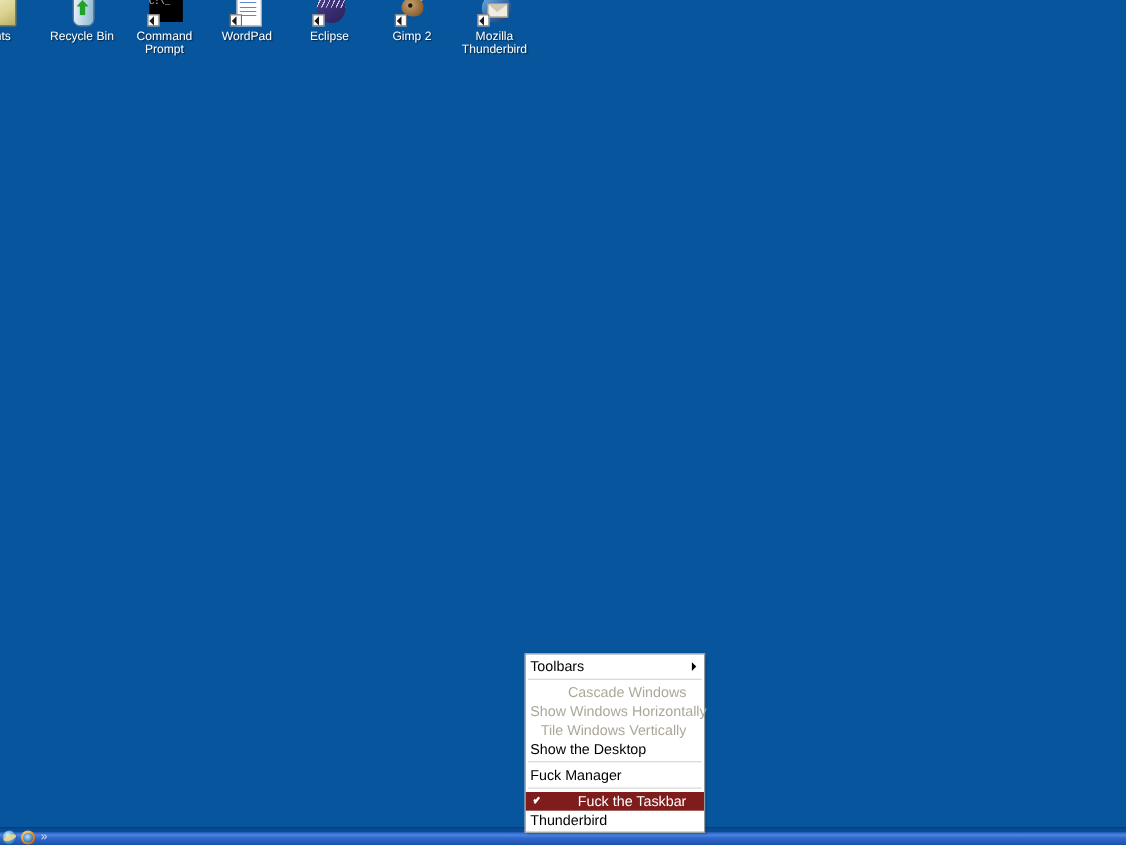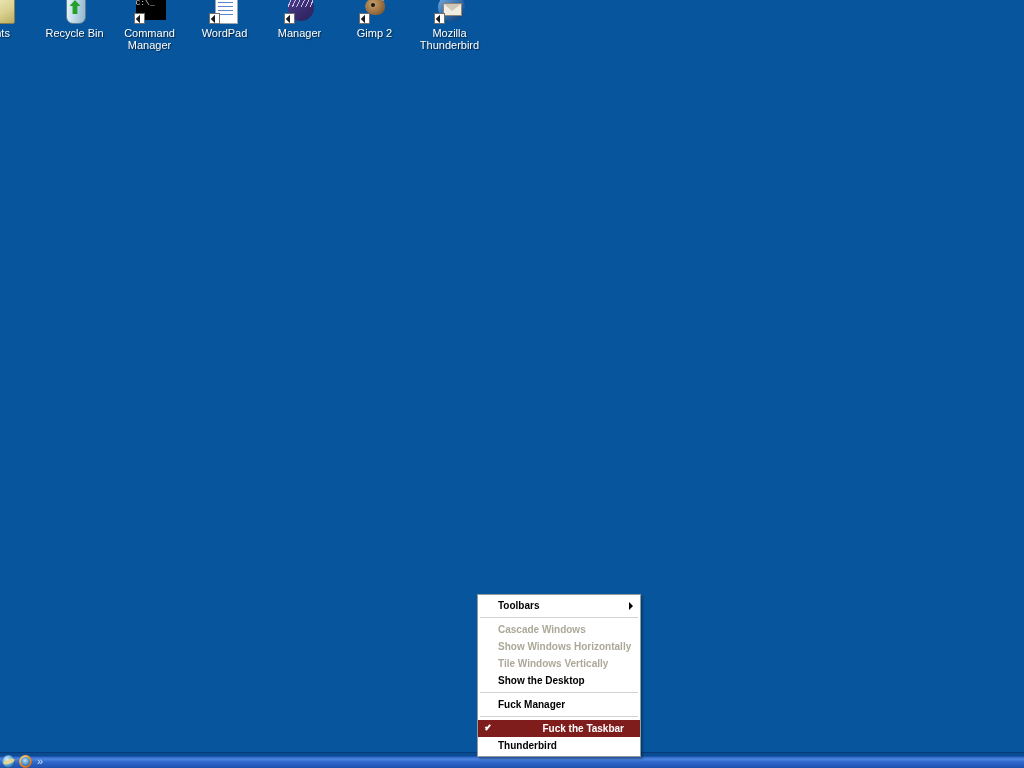--- a/index.html
+++ b/index.html
@@ -183,30 +183,30 @@
     border: 1px solid #919B9C;
     box-shadow: 2px 2px 2px rgba(0,0,0,0.28);
     padding: 2px 0 2px 0;
     box-sizing: border-box;
     z-index: 20;
   }
   .menu-item {
     position: relative;
     height: 17px;
     line-height: 17px;
-    font-size: 10px;
+    font-size: 13px;
     color: #000000;
-    padding-left: 20px;
+    padding-left: 4px;
     padding-right: 16px;
     white-space: nowrap;
     cursor: default;
-    font-weight: bold;
   }
   .menu-item.disabled {
     color: #ACA899;
+    text-align: right;
   }
   .menu-item.selected {
     background: #7f1d1d;
     color: #FFFFFF;
     text-align: right;
   }
   .menu-sep {
     height: 1px;
     margin: 3px 2px 3px 2px;
     background: #D6D3CE;
@@ -335,39 +335,39 @@
       </div>
       <div class="icon-label">Recycle Bin</div>
     </div>
 
     <div class="desk-icon">
       <div class="icon-art">
         <div class="art-cmd"></div>
         <div class="art-cmd-text">C:\_</div>
         <div class="shortcut-arrow"></div>
       </div>
-      <div class="icon-label">Command Manager</div>
+      <div class="icon-label">Command Prompt</div>
     </div>
 
     <div class="desk-icon">
       <div class="icon-art">
         <div class="art-wordpad-page"></div>
         <div class="art-wordpad-lines"></div>
         <div class="shortcut-arrow"></div>
       </div>
       <div class="icon-label">WordPad</div>
     </div>
 
     <div class="desk-icon">
       <div class="icon-art">
         <div class="art-eclipse-circle"></div>
         <div class="art-eclipse-stripes"></div>
         <div class="shortcut-arrow"></div>
       </div>
-      <div class="icon-label">Manager</div>
+      <div class="icon-label">Eclipse</div>
     </div>
 
     <div class="desk-icon">
       <div class="icon-art">
         <div class="art-gimp-brush"></div>
         <div class="art-gimp-head"></div>
         <div class="art-gimp-eye"></div>
         <div class="shortcut-arrow"></div>
       </div>
       <div class="icon-label">Gimp 2</div>

